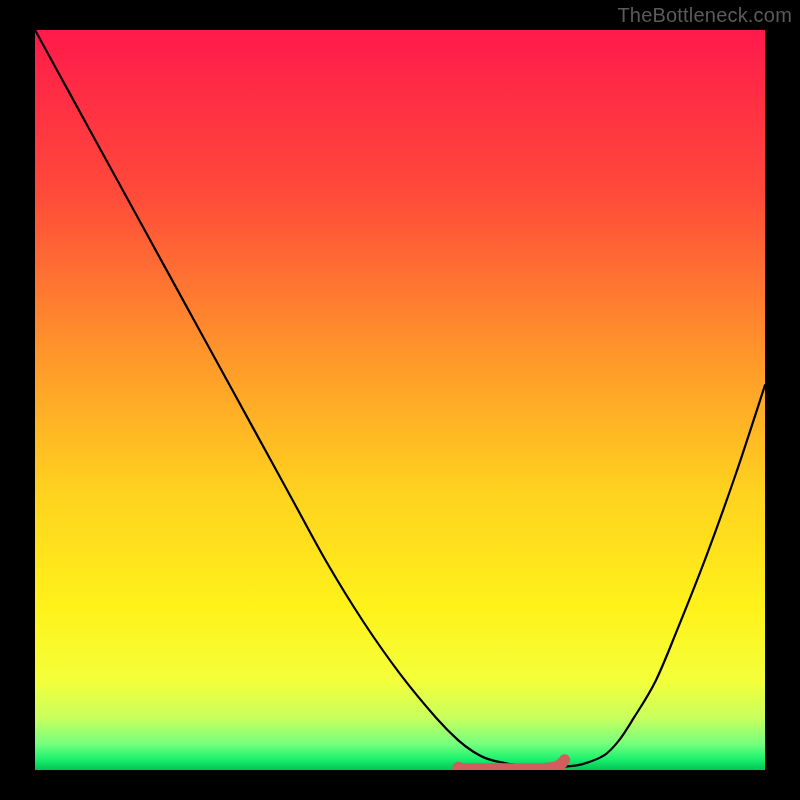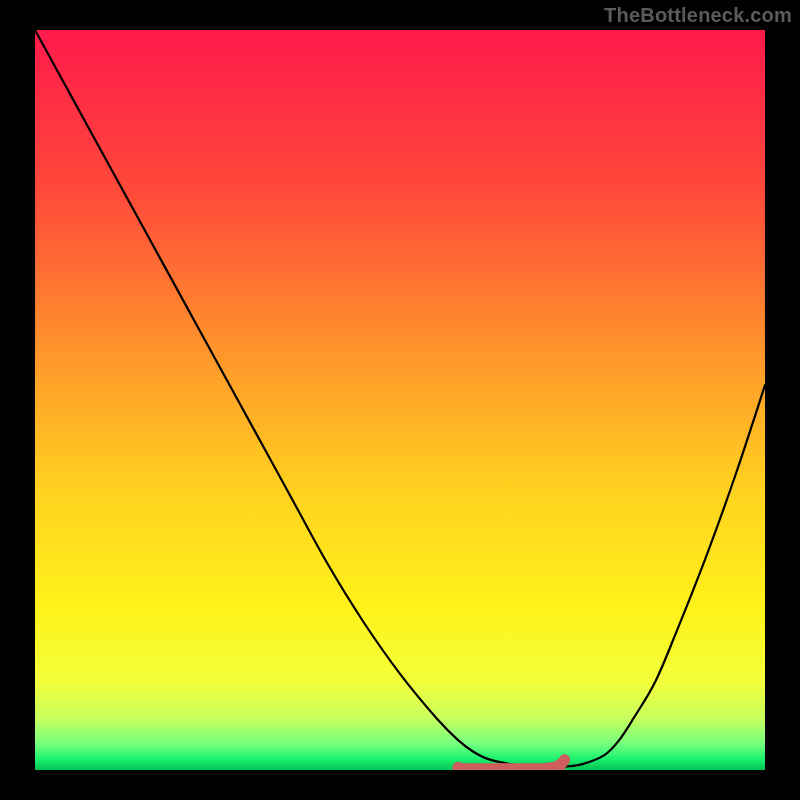--- a/index.html
+++ b/index.html
@@ -16,21 +16,21 @@
     width: 800px;
     height: 800px;
     background: #000;
   }
   .watermark {
     position: absolute;
     top: 4px;
     right: 8px;
     color: #5b5b5b;
     font-size: 20px;
-    font-weight: 700;
+    font-weight: 400;
     letter-spacing: 0.2px;
     z-index: 10;
   }
   .plot-area {
     position: absolute;
     left: 35px;
     top: 30px;
     width: 730px;
     height: 740px;
   }

